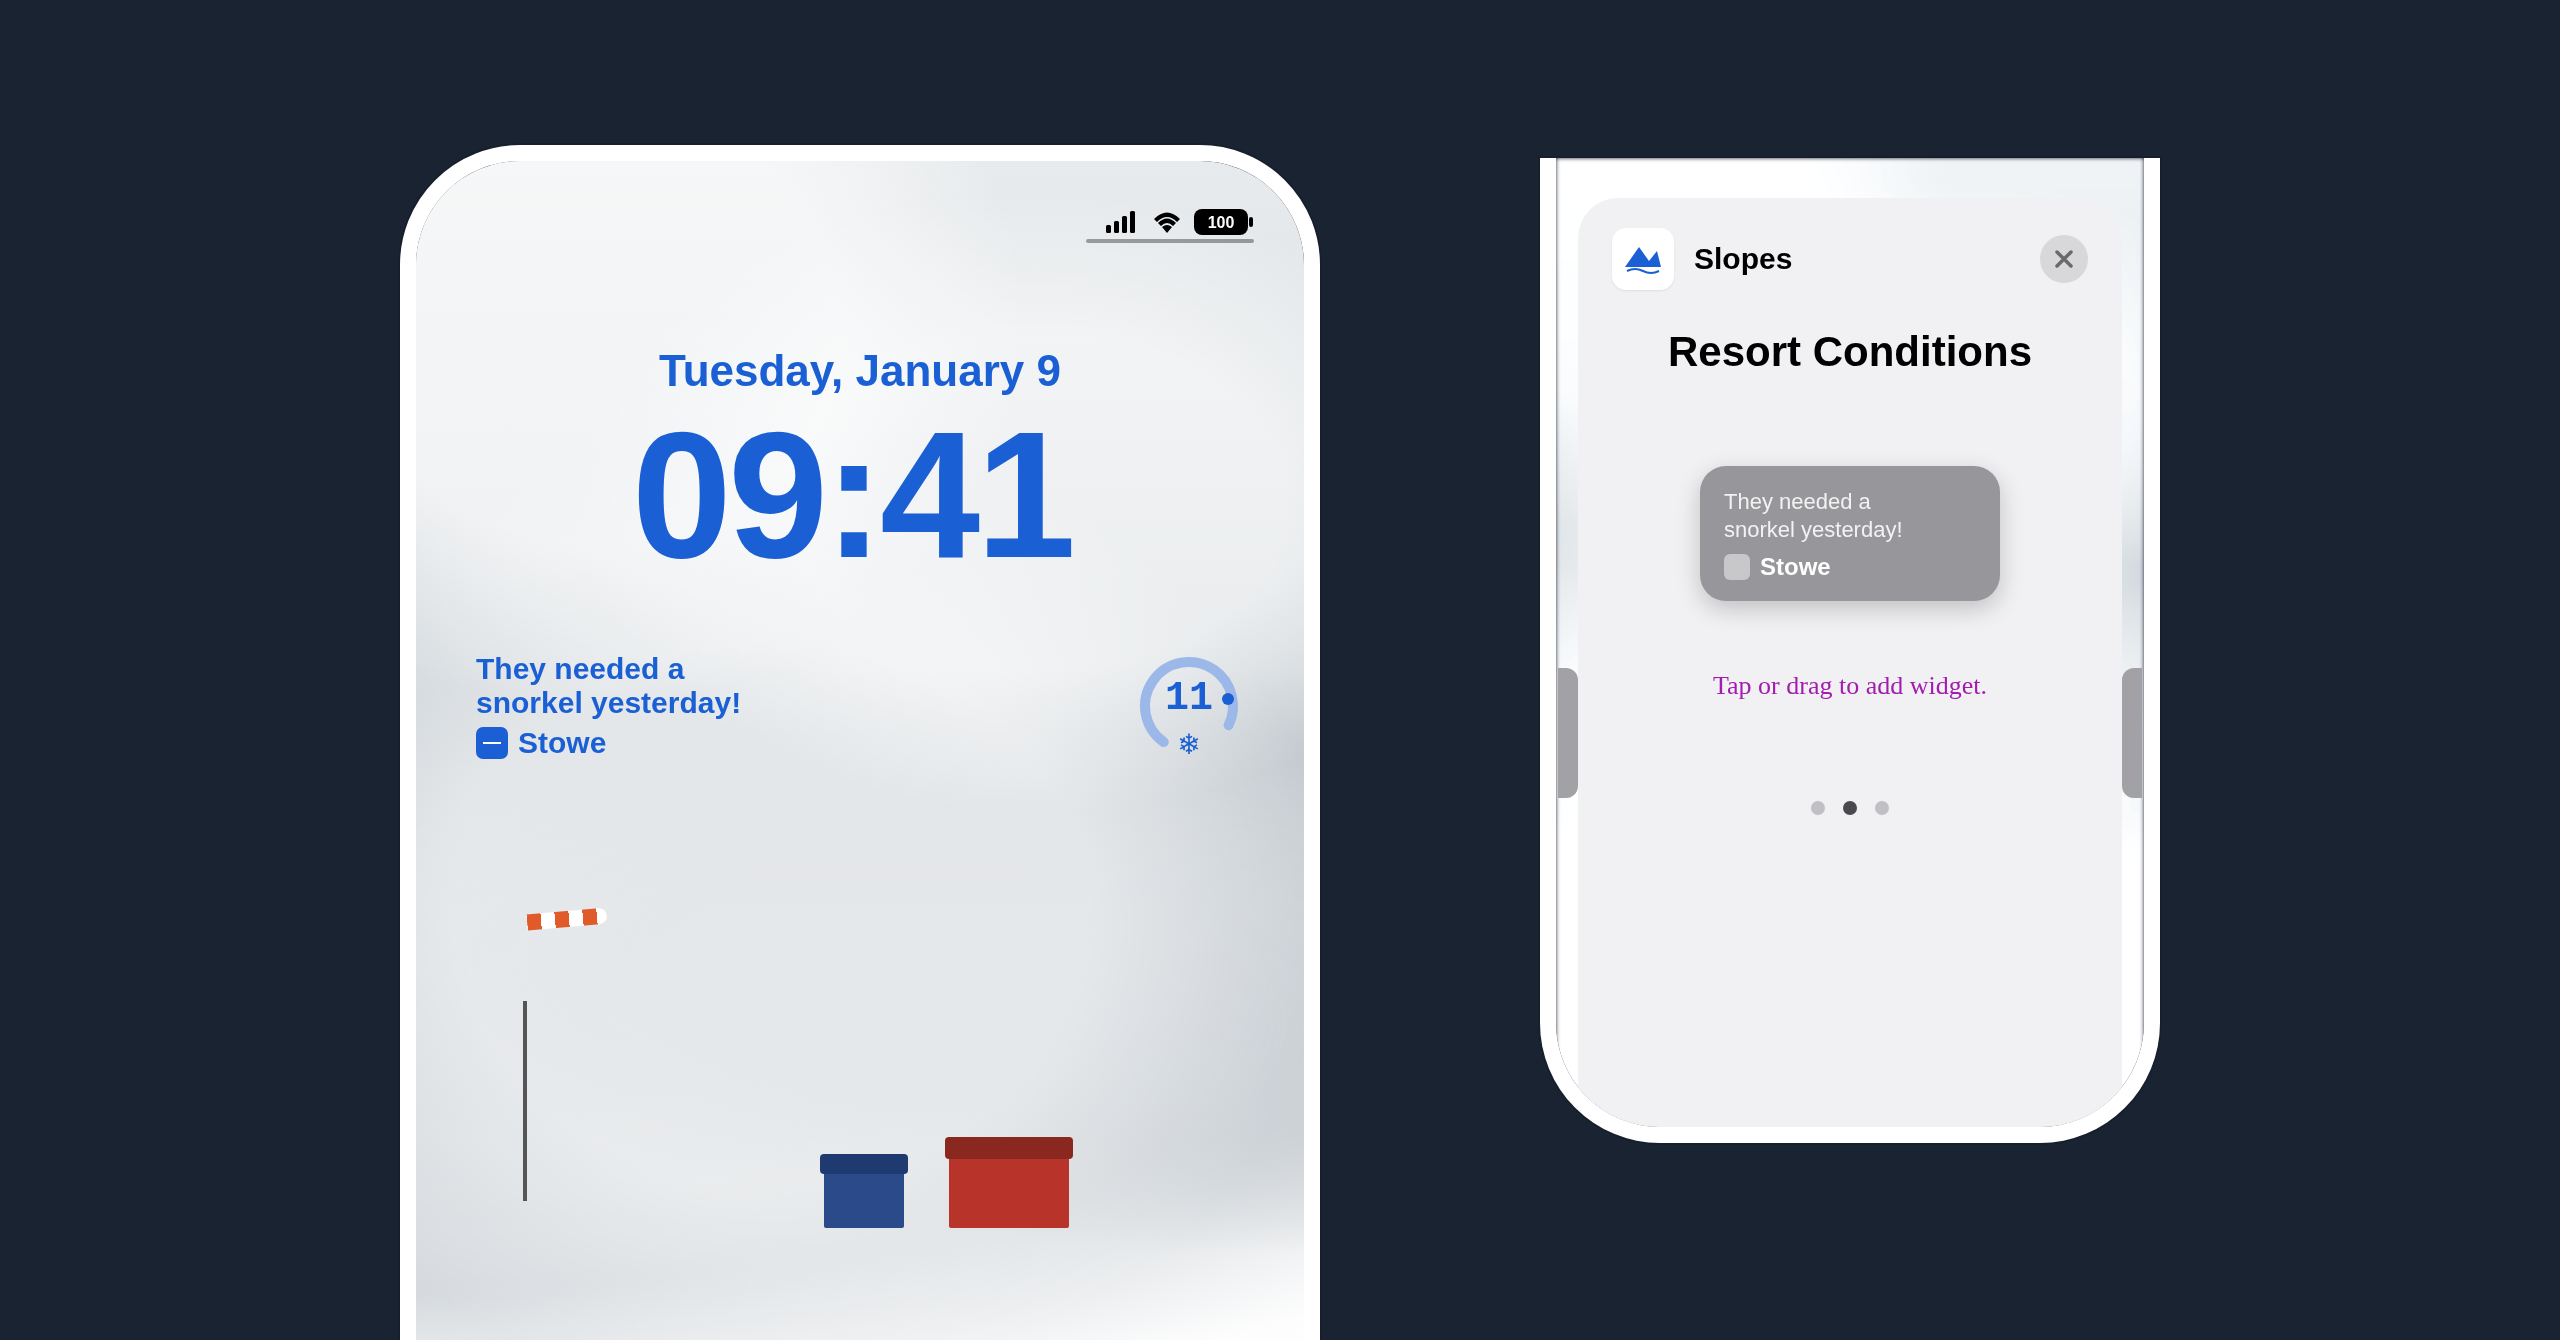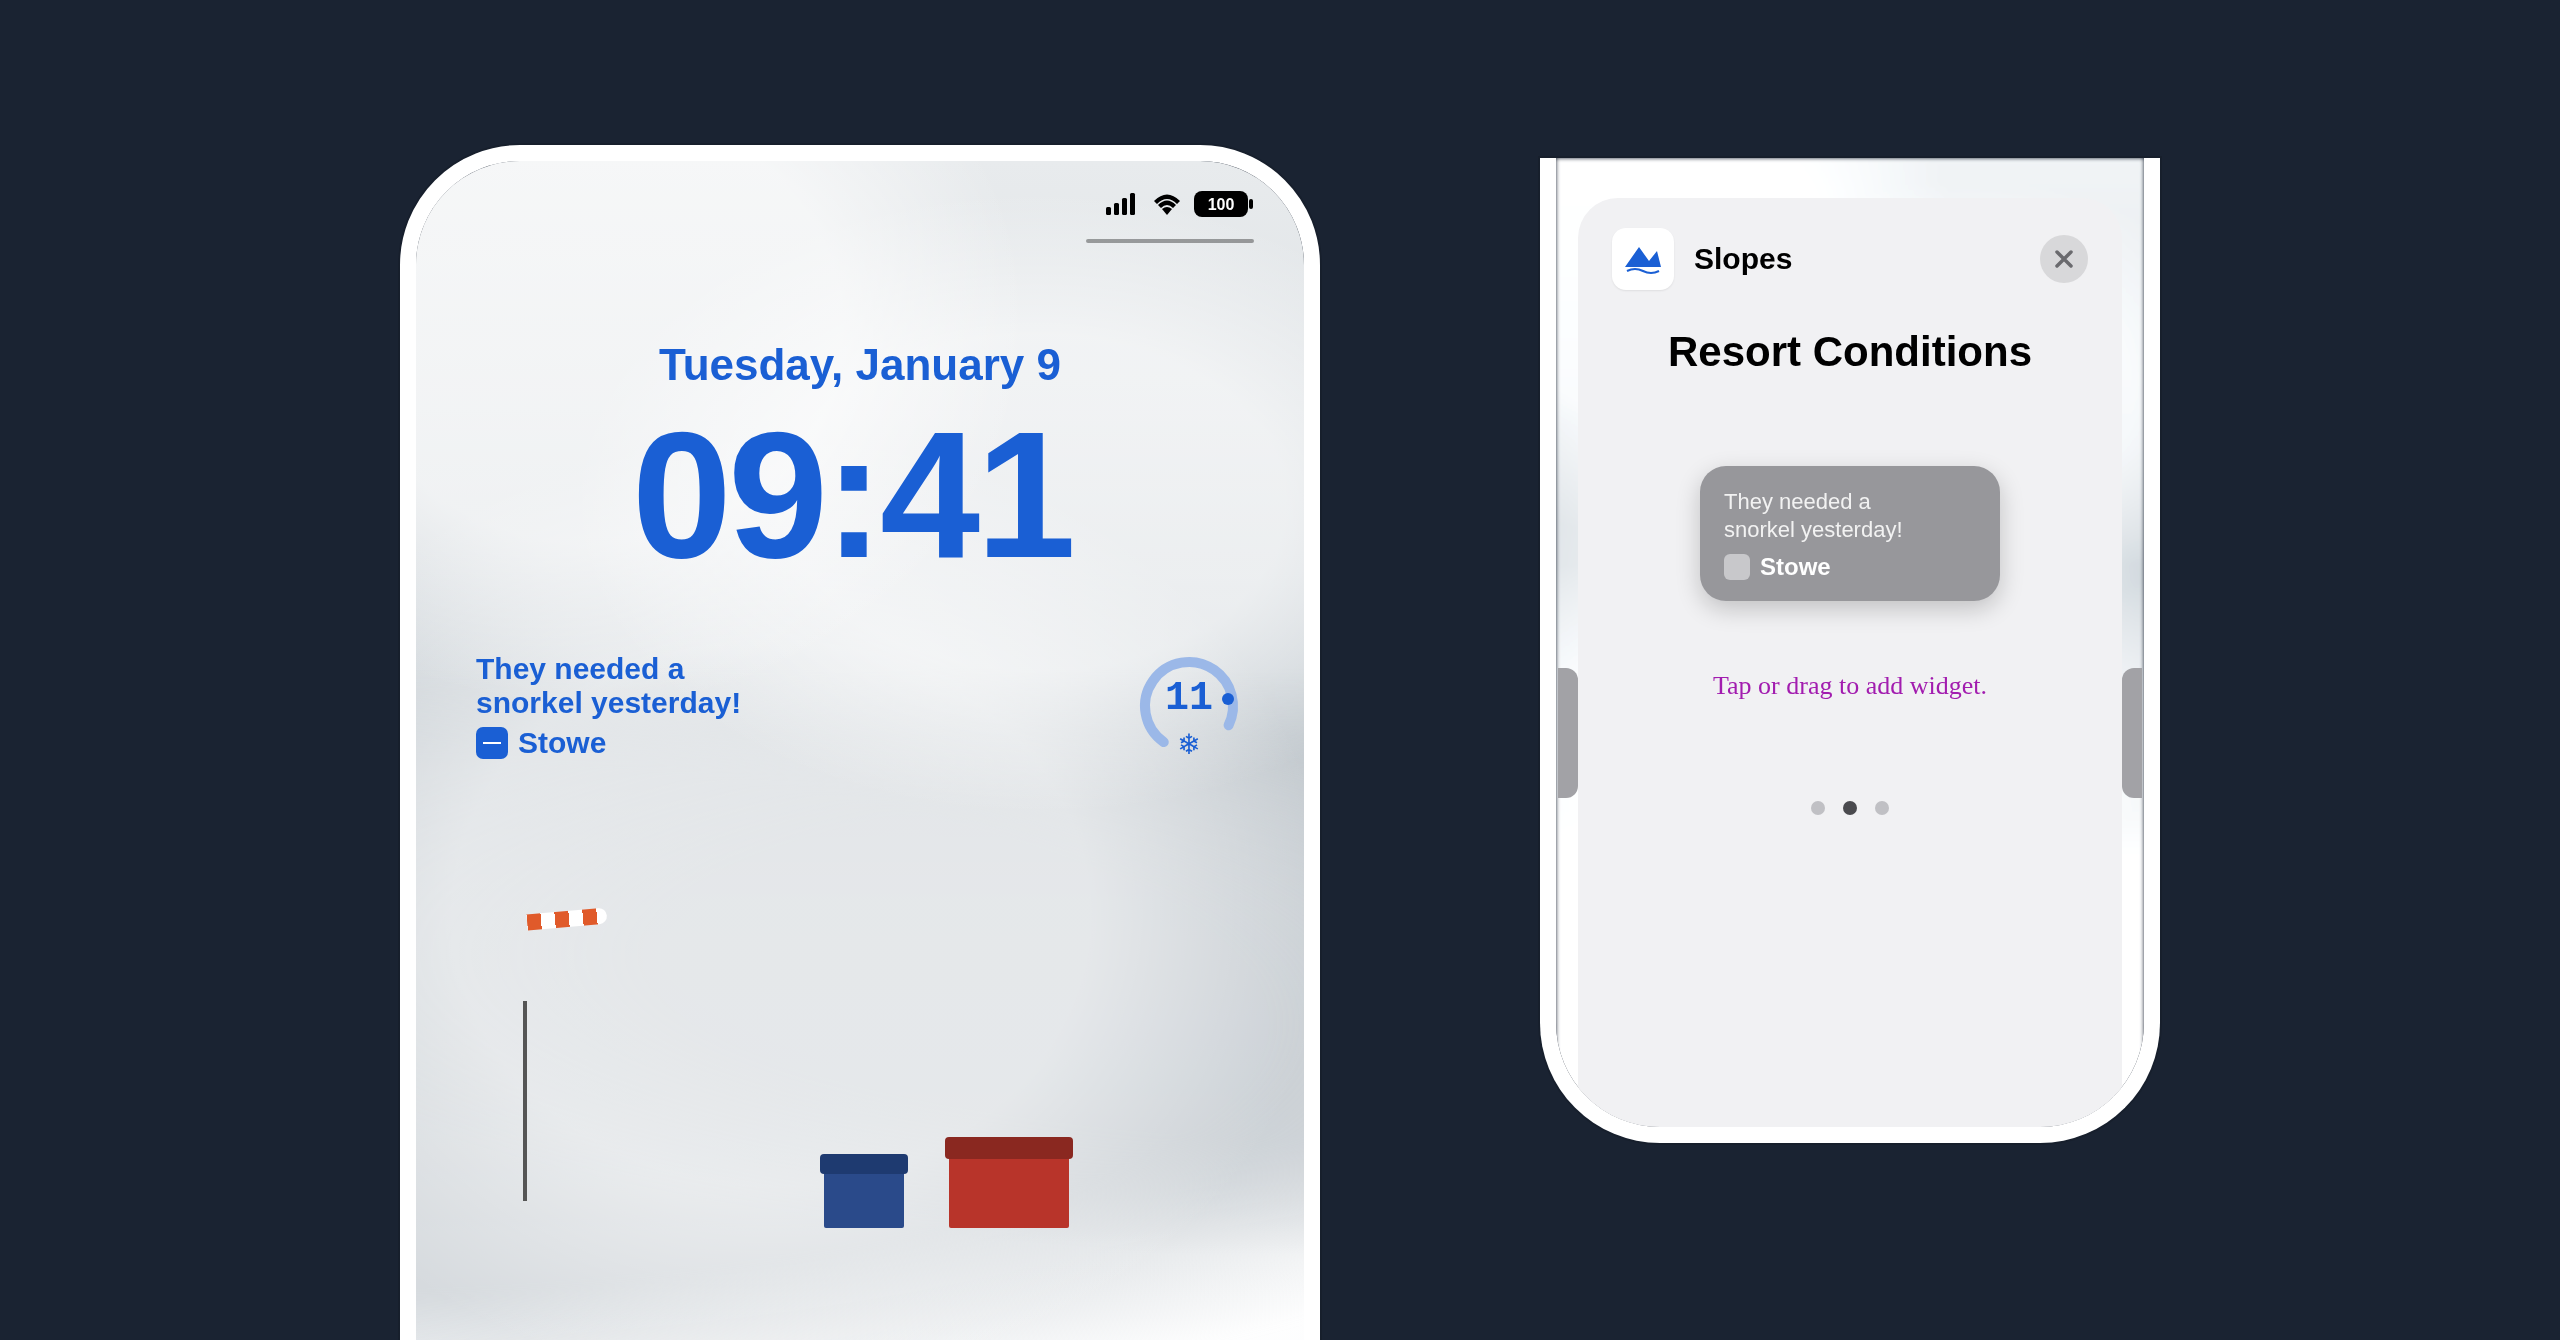--- a/index.html
+++ b/index.html
@@ -91,29 +91,29 @@
 .windsock {
   position: absolute; bottom: 44%; left: 12.5%;
   width: 80px; height: 16px;
   background: repeating-linear-gradient(90deg, #e05a2a 0 14px, #fff 14px 28px);
   border-radius: 0 8px 8px 0;
   transform: rotate(-5deg);
 }
 
 
 .status-bar {
-  position: absolute; top: 30px; right: 50px;
+  position: absolute; top: 48px; right: 50px;
   display: flex; align-items: center; gap: 12px;
 }
 .status-line {
   position: absolute; top: 78px; right: 50px; width: 168px; height: 4px;
   background: rgba(0,0,0,0.35); border-radius: 2px;
 }
 .date-text {
-  position: absolute; top: 179px; left: 0; right: 0;
+  position: absolute; top: 185px; left: 0; right: 0;
   text-align: center;
   color: #1a5fd4;
   font-size: 44px; font-weight: 600;
 }
 .time-text {
   position: absolute; top: 230px; left: 0; right: 16px;
   text-align: center;
   color: #1a5fd4;
   font-size: 180px; font-weight: 800;
   letter-spacing: -4px;

